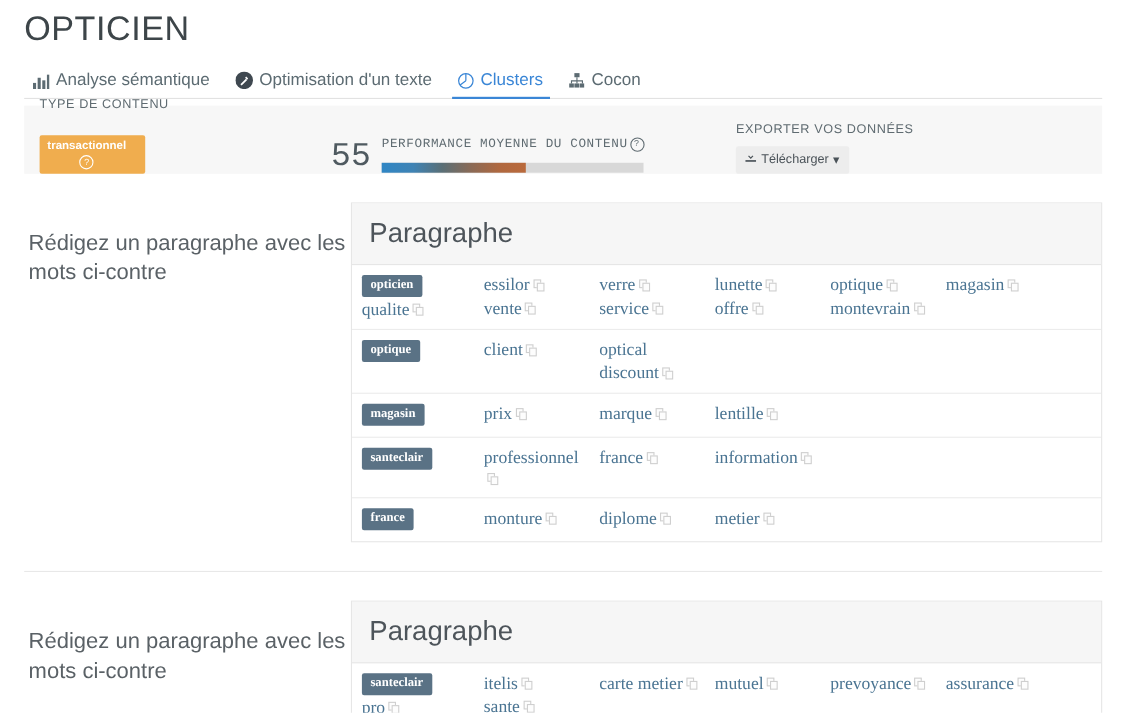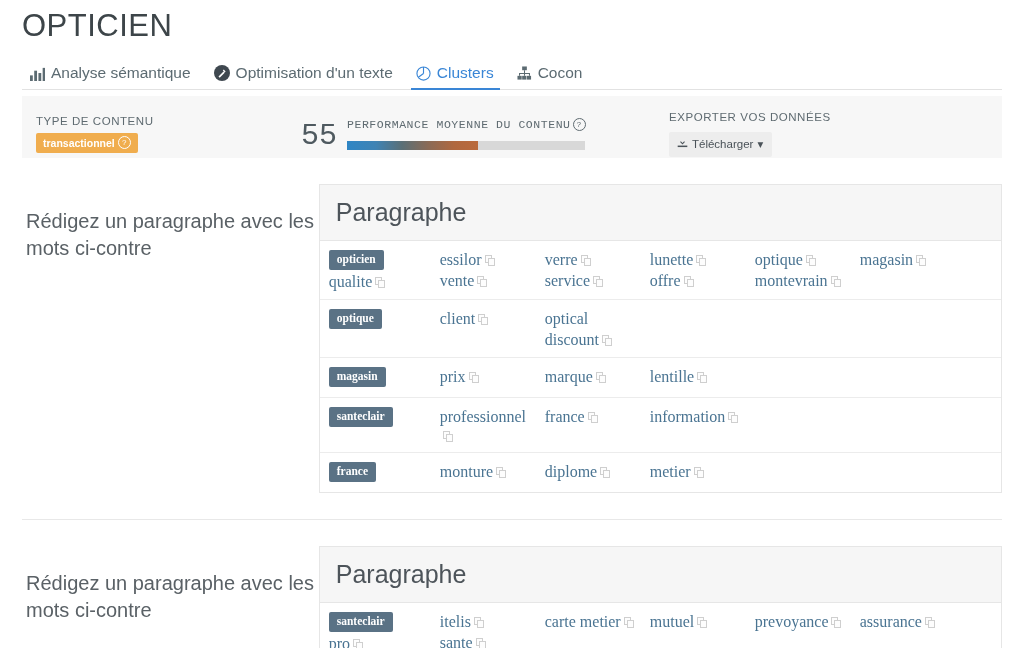--- a/index.html
+++ b/index.html
@@ -55,21 +55,21 @@
     background: #3a86d6;
   }
   .tab .ico { display: inline-flex; align-items: center; }
 
   
   .stats {
     margin: 6px 22px 0 22px;
     background: #f7f7f7;
     height: 62px;
     display: flex;
-    align-items: center;
+    align-items: flex-end;
     font-size: 11px;
   }
   .stat-block { padding: 13px 0 0 14px; position: relative; }
   .stat-block.type { width: 250px; }
   .stat-block.perf { width: 345px; display: flex; gap: 10px; font-family: Liberation Mono, monospace; }
   .stat-block.exp  { flex: 1; padding-left: 22px; }
   .stats .divider {
     width: 1px;
     background: #e4e4e4;
     margin: 7px 0;
@@ -79,27 +79,28 @@
     letter-spacing: 0.55px;
     color: #5f6b71;
     text-transform: uppercase;
     font-weight: 400;
     line-height: 15px;
   }
   .badge-type {
     display: inline-flex;
     align-items: center;
     gap: 3px;
-    margin-top: 4px;
+    margin-top: 20px;
     background: #f0ad4e;
     color: #ffffff;
     font-size: 10.5px;
     font-weight: bold;
-    padding: 3px 7px 4px 7px;
+    padding: 3px 17px 4px 7px;
     border-radius: 2px;
+    flex-direction: column;
   }
   .big-num {
     font-size: 30px;
     color: #4f5a60;
     line-height: 30px;
     font-weight: 400;
     padding-top: 4px;
   }
   .perf-right { flex: 1; }
   .progress-track {

